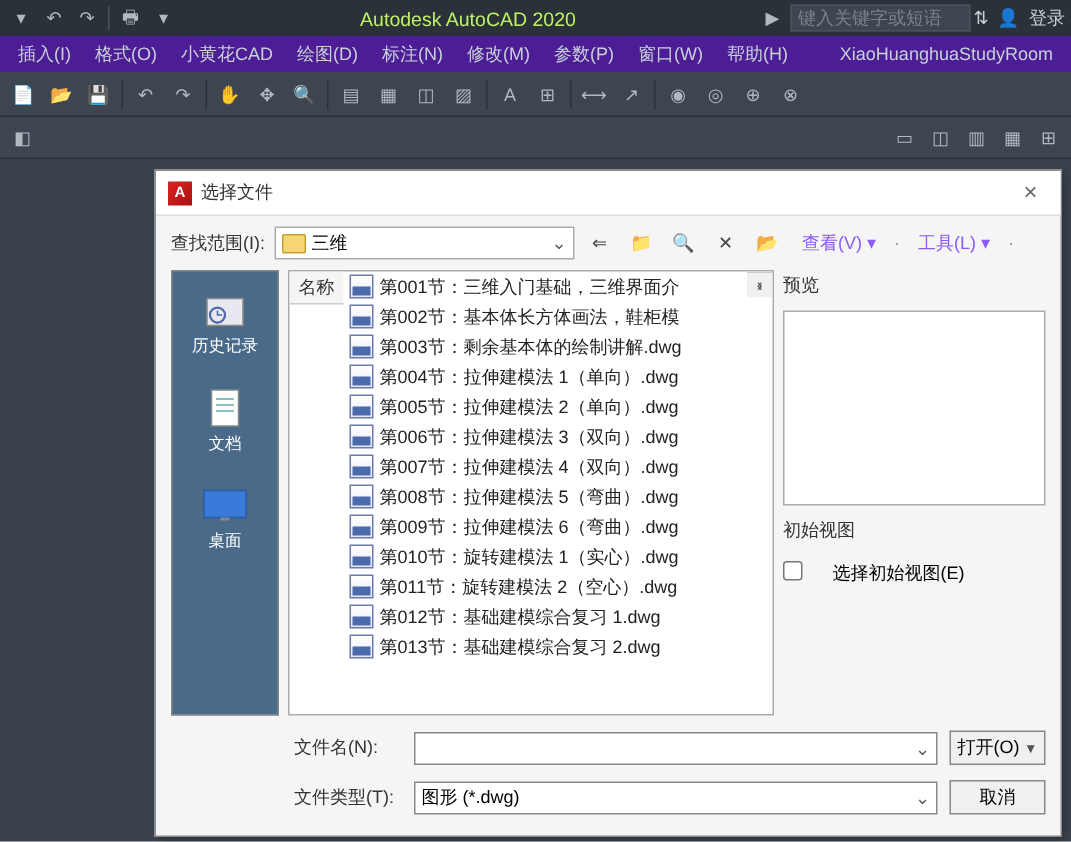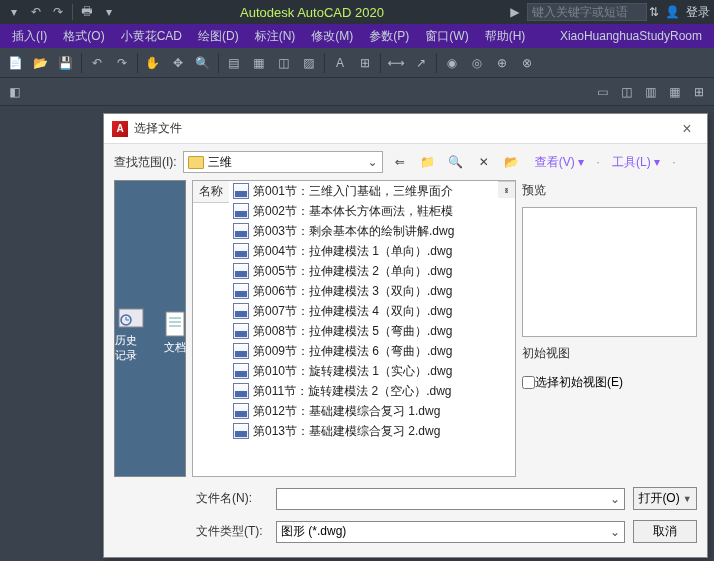--- a/index.html
+++ b/index.html
@@ -37,21 +37,21 @@
 .dlg-toolbar { height: 36px; display: flex; align-items: center; padding: 0 10px; gap: 6px; }
 .dlg-toolbar .lbl { color: #333; }
 .dlg-toolbar .folder-combo { flex: 0 0 200px; height: 22px; border: 1px solid #aaa; background: #fff; display: flex; align-items: center; padding: 4px 4px; gap: 4px; }
 .dlg-toolbar .tbtn { width: 22px; height: 22px; display: flex; align-items: center; justify-content: center; cursor: pointer; color: #444; }
 .dlg-toolbar .txtbtn { padding: 2px 6px; cursor: pointer; color: #8b5cf6; }
 .dlg-toolbar .dot { color:#888; }
 
 .dlg-body { flex: 1; display: flex; padding: 0 10px 6px 10px; gap: 6px; overflow: hidden; }
 
 
-.places { width: 72px; background: #4a6a8a; border: 1px solid #888; display: flex; flex-direction: row; align-items: center; padding-top: 8px; gap: 12px; }
+.places { width: 72px; background: #4a6a8a; border: 1px solid #888; display: flex; flex-direction: column; align-items: center; padding-top: 8px; gap: 12px; }
 .place { width: 60px; display: flex; flex-direction: column; align-items: center; gap: 2px; cursor: pointer; padding: 4px 0; }
 .place .pic { width: 32px; height: 28px; display:flex;align-items:center;justify-content:center; }
 .place .plabel { color: #fff; font-size: 11px; }
 
 
 .filelist-wrap { flex: 1; display: flex; border: 1px solid #aaa; background: #fff; overflow: hidden; }
 .filelist-header { height: 22px; background: #f5f5f5; border-bottom: 1px solid #ccc; display: flex; align-items: center; padding: 0 6px; color: #333; position: relative; }
 .filelist-header .sort { position: absolute; left: 50%; color: #888; }
 .filelist { flex: 1; overflow-y: auto; overflow-x: hidden; }
 .file-row { height: 20px; display: flex; align-items: center; padding: 0 4px; gap: 4px; cursor: pointer; white-space: nowrap; }
@@ -59,21 +59,21 @@
 .file-row .fname { color: #222; overflow: hidden; text-overflow: clip; }
 .filelist-scroll-h { height: 17px; background: #f0f0f0; border-top: 1px solid #ccc; display: flex; align-items: center; position: relative; }
 .filelist-scroll-h .thumb { position: absolute; left: 17px; width: 60px; height: 15px; background: #cdcdcd; top:1px; }
 .filelist-scroll-h .arr { width: 17px; height: 17px; display:flex;align-items:center;justify-content:center;color:#555; }
 .filelist-scroll-h .arr.right { position:absolute; right:0; }
 
 
 .preview { width: 175px; display: flex; flex-direction: column; gap: 6px; }
 .preview .section-lbl { color: #333; padding: 2px 0; }
 .preview .pbox { flex: 1; border: 1px solid #aaa; background: #fff; min-height: 130px; }
-.preview .ck-row { display: flex; align-items: center; gap: 0; padding: 4px 0; }
+.preview .ck-row { display: flex; gap: 20px; padding: 4px 0; }
 .preview .ck-row input { width: 13px; height: 13px; }
 
 
 .dlg-bottom { padding: 4px 10px 14px 92px; display: flex; flex-direction: column; gap: 10px; }
 .bottom-row { display: flex; align-items: center; gap: 8px; }
 .bottom-row .blbl { width: 72px; color: #333; }
 .bottom-row .combo { flex: 1; height: 22px; border: 1px solid #888; background: #fff; display: flex; align-items: center; padding: 0 4px; }
 .bottom-row .combo .arrow { margin-left: auto; color: #555; }
 .bottom-row .btn { width: 64px; height: 23px; border: 1px solid #888; background: #f0f0f0; display: flex; align-items: center; justify-content: center; cursor: pointer; }
 .bottom-row .btn .dd { margin-left: 3px; font-size: 9px; color:#555;}

